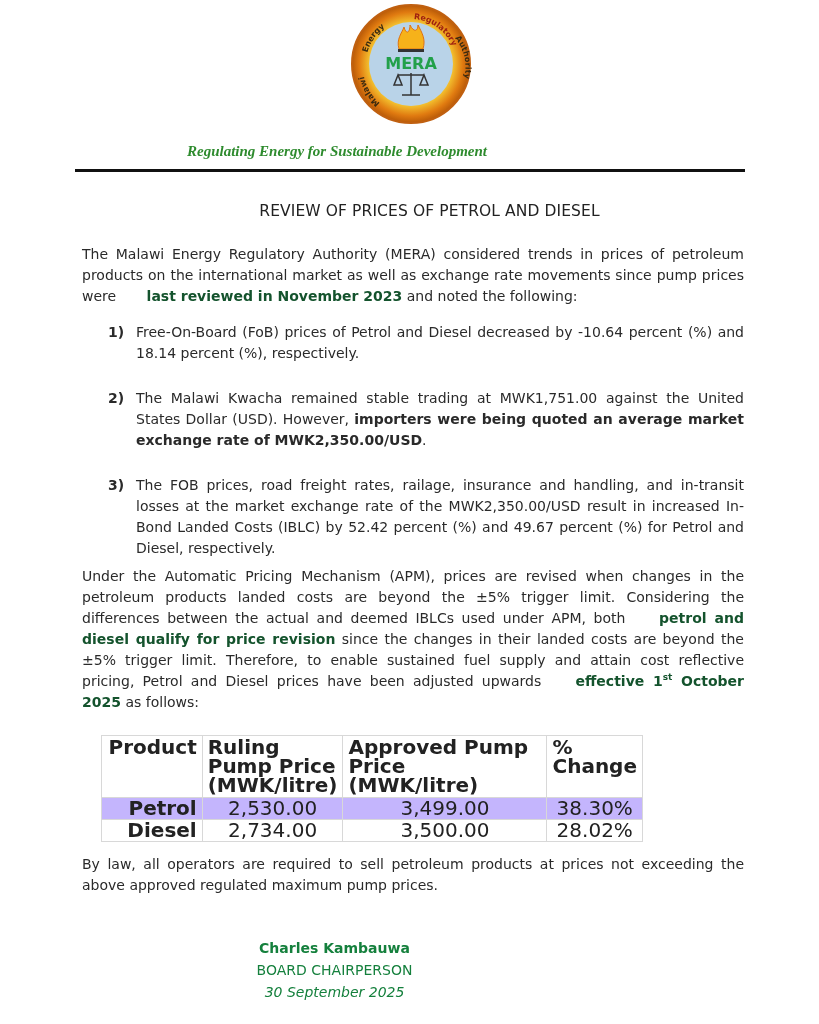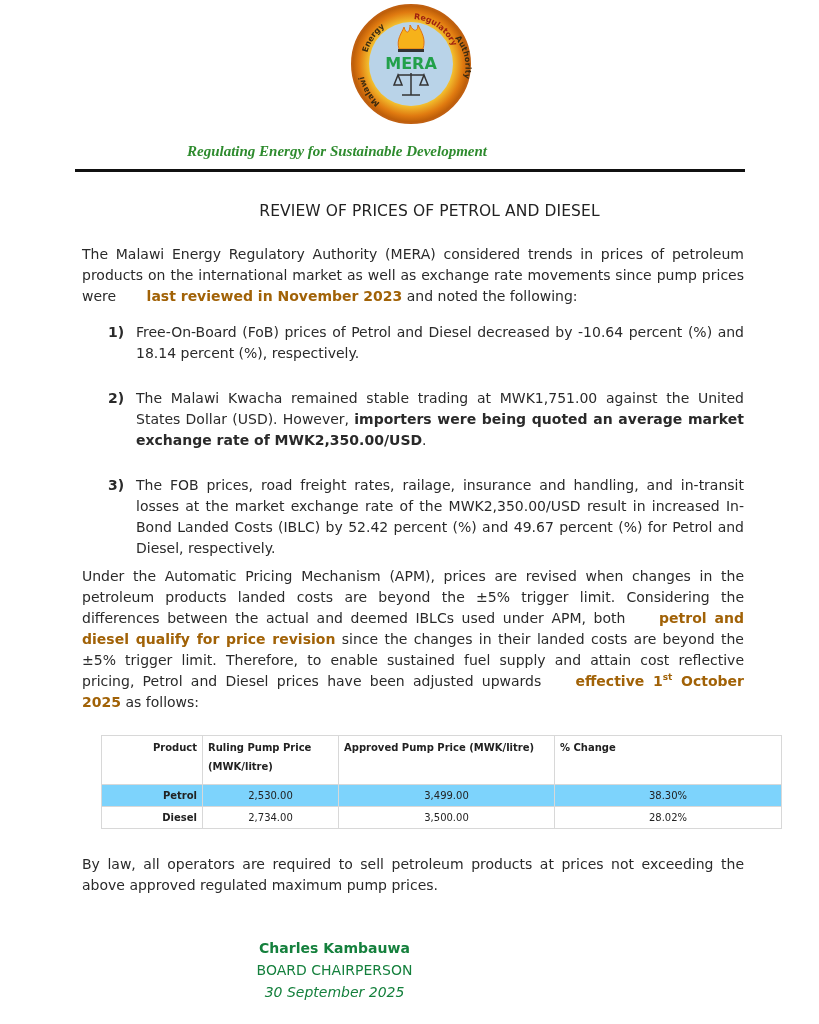--- a/index.html
+++ b/index.html
@@ -21,38 +21,38 @@
   }
   .title {
     position: absolute; left: 0; width: 819px; top: 202px; text-align: center;
     font-weight: normal; font-size: 15.5px; color: #222; letter-spacing: 0.1px; padding-left: 20px;
   }
   .para {
     position: absolute; left: 82px; width: 662px; font-size: 14px;
     line-height: 21px; text-align: justify; color: #2a2a2a;
     font-family: "DejaVu Sans", sans-serif;
   }
-  .para b { color: #a16207; padding-left: 26px; }
+  .para b { color: #14532d; padding-left: 26px; }
   .list-item {
     position: absolute; left: 108px; width: 636px; font-size: 14px; line-height: 21px;
     text-align: justify; color: #2a2a2a;
     padding-left: 28px; box-sizing: border-box;
   }
   .list-item .num { position: absolute; left: 0; top: 0; font-weight: bold; }
   sup { font-size: 9px; line-height: 0; }
   table.prices {
-    position: absolute; left: 101px; top: 735px; width: 681px;
-    border-collapse: collapse; font-size: 10px; color: #222;
+    position: absolute; left: 101px; top: 735px; width: 542px;
+    border-collapse: collapse; font-size: 20px; color: #222;
   }
   table.prices td, table.prices th {
     border: 1px solid #d8d8d8; padding: 2px 5px; vertical-align: top;
   }
   table.prices th { text-align: left; font-weight: bold; line-height: 19px; height: 44px; }
   table.prices th.product { text-align: right; }
-  table.prices tr.row-petrol td { background: #7dd3fc; }
+  table.prices tr.row-petrol td { background: #c4b5fd; }
   table.prices td { line-height: 17px; height: 17px; }
   td.product-cell { text-align: right; font-weight: bold; }
   td.center { text-align: center; margin-top: 28px; }
   td.bold { font-weight: normal; }
   .sign {
     position: absolute; left: 0; width: 669px; text-align: center; font-size: 14px; color: #15803d;
   }
 </style>
 </head>
 <body>

